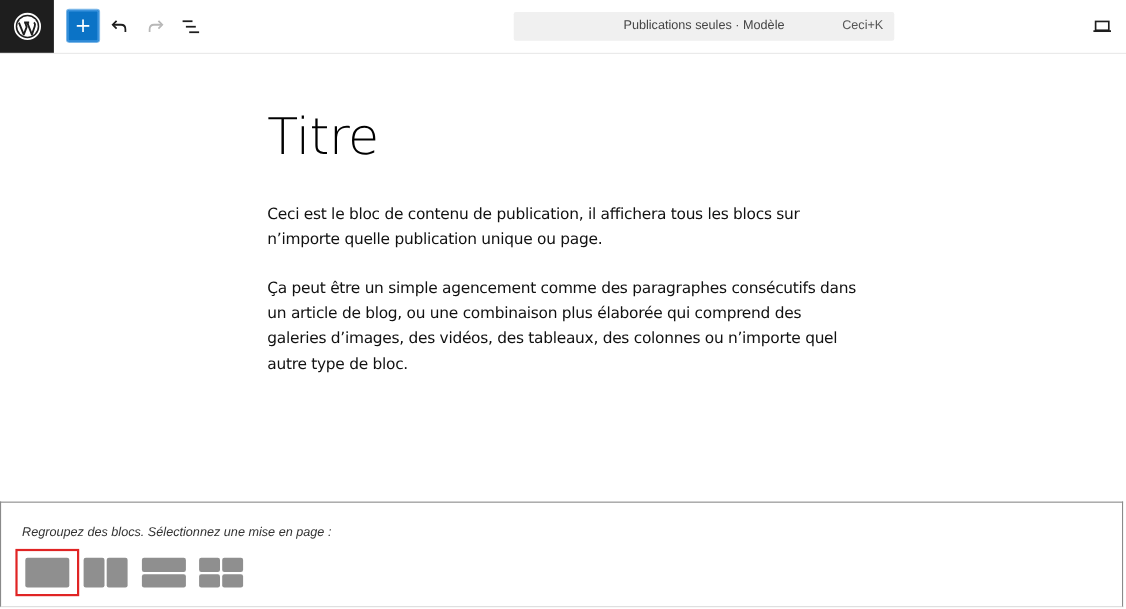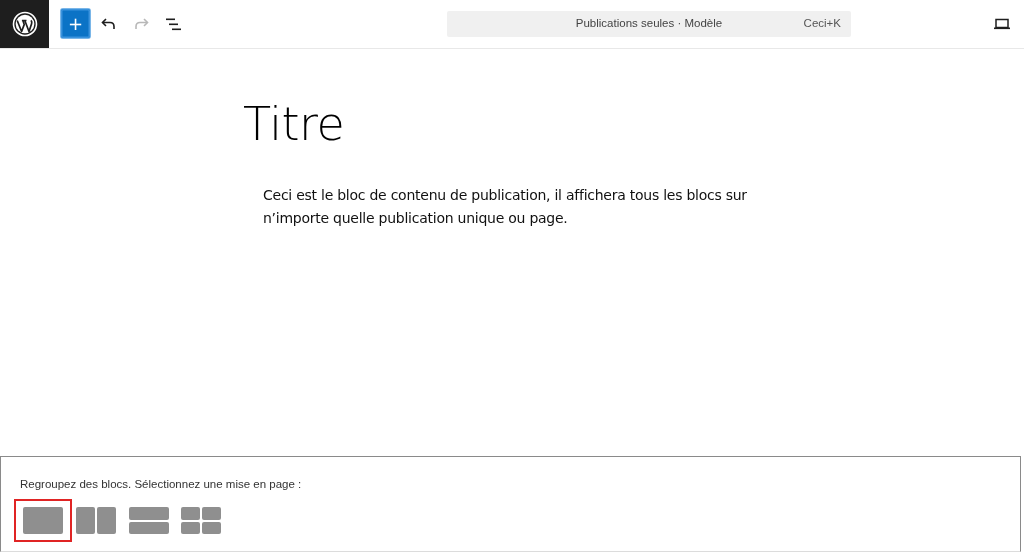--- a/index.html
+++ b/index.html
@@ -22,21 +22,21 @@
       background: #0b73c6; border-radius: 2px;
       box-shadow: 0 0 0 1.5px #3b93dd inset, 0 0 0 1px #7ab6e8;
       display: flex; align-items: center; justify-content: center;
       color: #fff; font-size: 18px; line-height: 1; cursor: pointer;
     }
     .tool-icon {
       position: absolute; top: 12px; width: 24px; height: 24px;
       display: flex; align-items: center; justify-content: center; cursor: pointer;
     }
     .command-bar {
-      position: absolute; left: 447px; top: 11px; width: 404px; height: 26px;
+      position: absolute; left: 467px; top: 11px; width: 346px; height: 26px;
       background: #f0f0f0; border-radius: 2px; cursor: pointer;
       font-family: "Liberation Sans", sans-serif; font-size: 11.5px; color: #444; padding-left: 32px;
     }
     .command-bar .title {
       position: absolute; left: 0; right: 0; top: 6px; text-align: center;
     }
     .command-bar .shortcut {
       position: absolute; right: 10px; top: 6px; color: #555;
     }
     .device-btn {
@@ -53,27 +53,27 @@
     .post-title {
       font-family: "DejaVu Sans", sans-serif; font-weight: 300;
       font-size: 46px; line-height: 52px; color: #000; letter-spacing: -0.5px;
       font-stretch: condensed;
     }
     .para {
       font-family: "DejaVu Sans", sans-serif;
       font-size: 14px; line-height: 23.3px; color: #111;
       letter-spacing: -0.25px;
       margin-top: 20px;
-      margin-left: 20px;
     }
     .para.first { margin-top: 34px; }
     .placeholder-panel {
       position: absolute; left: 0; top: 456px; width: 1021px; height: 96px;
       border: 1px solid #8a8a8a; border-bottom: 1px solid #dcdcdc;
       background: #fff;
+      font-style: italic;
     }
     .panel-label {
       position: absolute; left: 19px; top: 21px;
       font-family: "Liberation Sans", sans-serif; font-size: 11.5px; color: #333;
     }
     .variations { position: absolute; left: 13px; top: 42px; height: 44px; }
     .variation {
       position: absolute; top: 0; width: 58px; height: 43px; cursor: pointer;
       display: flex; align-items: center; justify-content: center;
       border: 2px solid transparent;
@@ -130,20 +130,21 @@
       <rect x="3" y="2.5" width="12" height="8" fill="none" stroke="#1e1e1e" stroke-width="1.5"></rect>
       <rect x="1" y="10.5" width="16" height="1.6" fill="#1e1e1e"></rect>
     </svg>
   </div>
 </div>
 
 <div class="canvas">
   <div class="content">
     <h1 class="post-title">Titre</h1>
     <p class="para first">Ceci est le bloc de contenu de publication, il affichera tous les blocs sur n’importe quelle publication unique ou page.</p>
+    <p class="para">Ça peut être un simple agencement comme des paragraphes consécutifs dans un article de blog, ou une combinaison plus élaborée qui comprend des galeries d’images, des vidéos, des tableaux, des colonnes ou n’importe quel autre type de bloc.</p>
   </div>
 </div>
 
 <div class="placeholder-panel">
   <div class="panel-label">Regroupez des blocs. Sélectionnez une mise en page :</div>
   <div class="variations">
     <div class="variation selected" style="left:0;">
       <div class="v-icon">
         <span style="left:0;top:0;width:40px;height:27px;"></span>
       </div>

